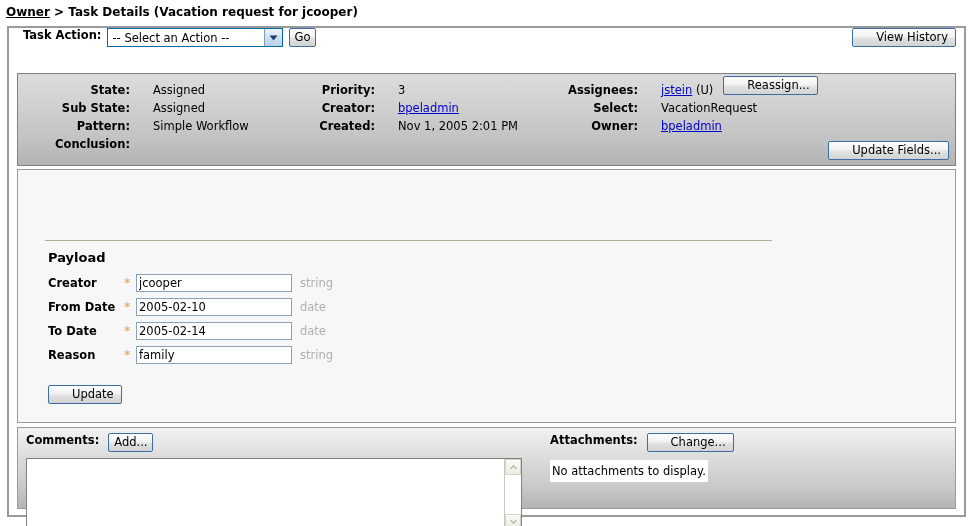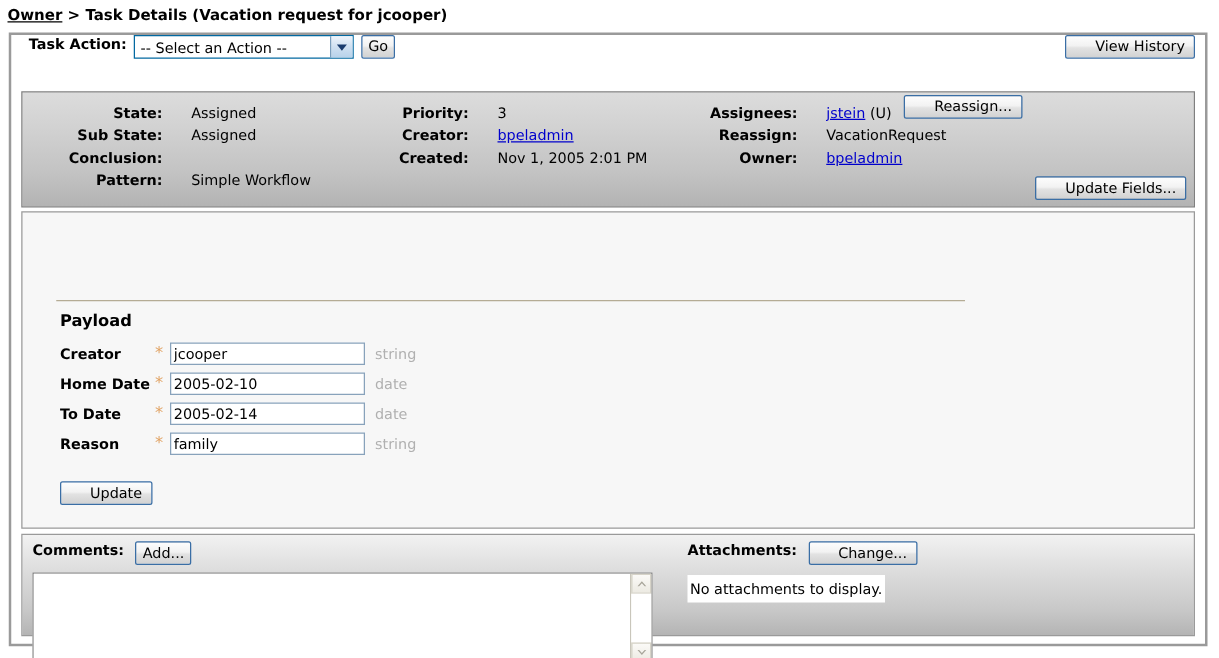--- a/index.html
+++ b/index.html
@@ -330,26 +330,26 @@
       <div class="info-col col1">
         <div class="info-row">
           <span class="info-key">State:</span>
           <span class="info-val">Assigned</span>
         </div>
         <div class="info-row">
           <span class="info-key">Sub State:</span>
           <span class="info-val">Assigned</span>
         </div>
         <div class="info-row">
+          <span class="info-key">Pattern:</span>
+          <span class="info-val">Simple Workflow</span>
+        </div>
+        <div class="info-row">
           <span class="info-key">Conclusion:</span>
           <span class="info-val"></span>
-        </div>
-        <div class="info-row">
-          <span class="info-key">Pattern:</span>
-          <span class="info-val">Simple Workflow</span>
         </div>
       </div>
 
       <div class="info-col col2">
         <div class="info-row">
           <span class="info-key">Priority:</span>
           <span class="info-val">3</span>
         </div>
         <div class="info-row">
           <span class="info-key">Creator:</span>
@@ -365,21 +365,21 @@
         <div class="info-row">
           <span class="info-key">Assignees:</span>
           <span class="info-val"><a href="#">jstein</a>
             <span>(U)</span>
           </span>
           <span class="reassign-wrap">
             <span class="btn">Reassign...</span>
           </span>
         </div>
         <div class="info-row">
-          <span class="info-key">Reassign:</span>
+          <span class="info-key">Select:</span>
           <span class="info-val">VacationRequest</span>
         </div>
         <div class="info-row">
           <span class="info-key">Owner:</span>
           <span class="info-val"><a href="#">bpeladmin</a></span>
         </div>
       </div>
 
     </div>
 
@@ -395,21 +395,21 @@
     <div class="form-rows">
 
       <div class="form-row">
         <span class="form-label">Creator</span>
         <span class="req-star">*</span>
         <input class="txt-input" type="text" value="jcooper" style="">
         <span class="type-hint">string</span>
       </div>
 
       <div class="form-row">
-        <span class="form-label">Home Date</span>
+        <span class="form-label">From Date</span>
         <span class="req-star">*</span>
         <input class="txt-input" type="text" value="2005-02-10" style="">
         <span class="type-hint">date</span>
       </div>
 
       <div class="form-row">
         <span class="form-label">To Date</span>
         <span class="req-star">*</span>
         <input class="txt-input" type="text" value="2005-02-14" style="">
         <span class="type-hint">date</span>

